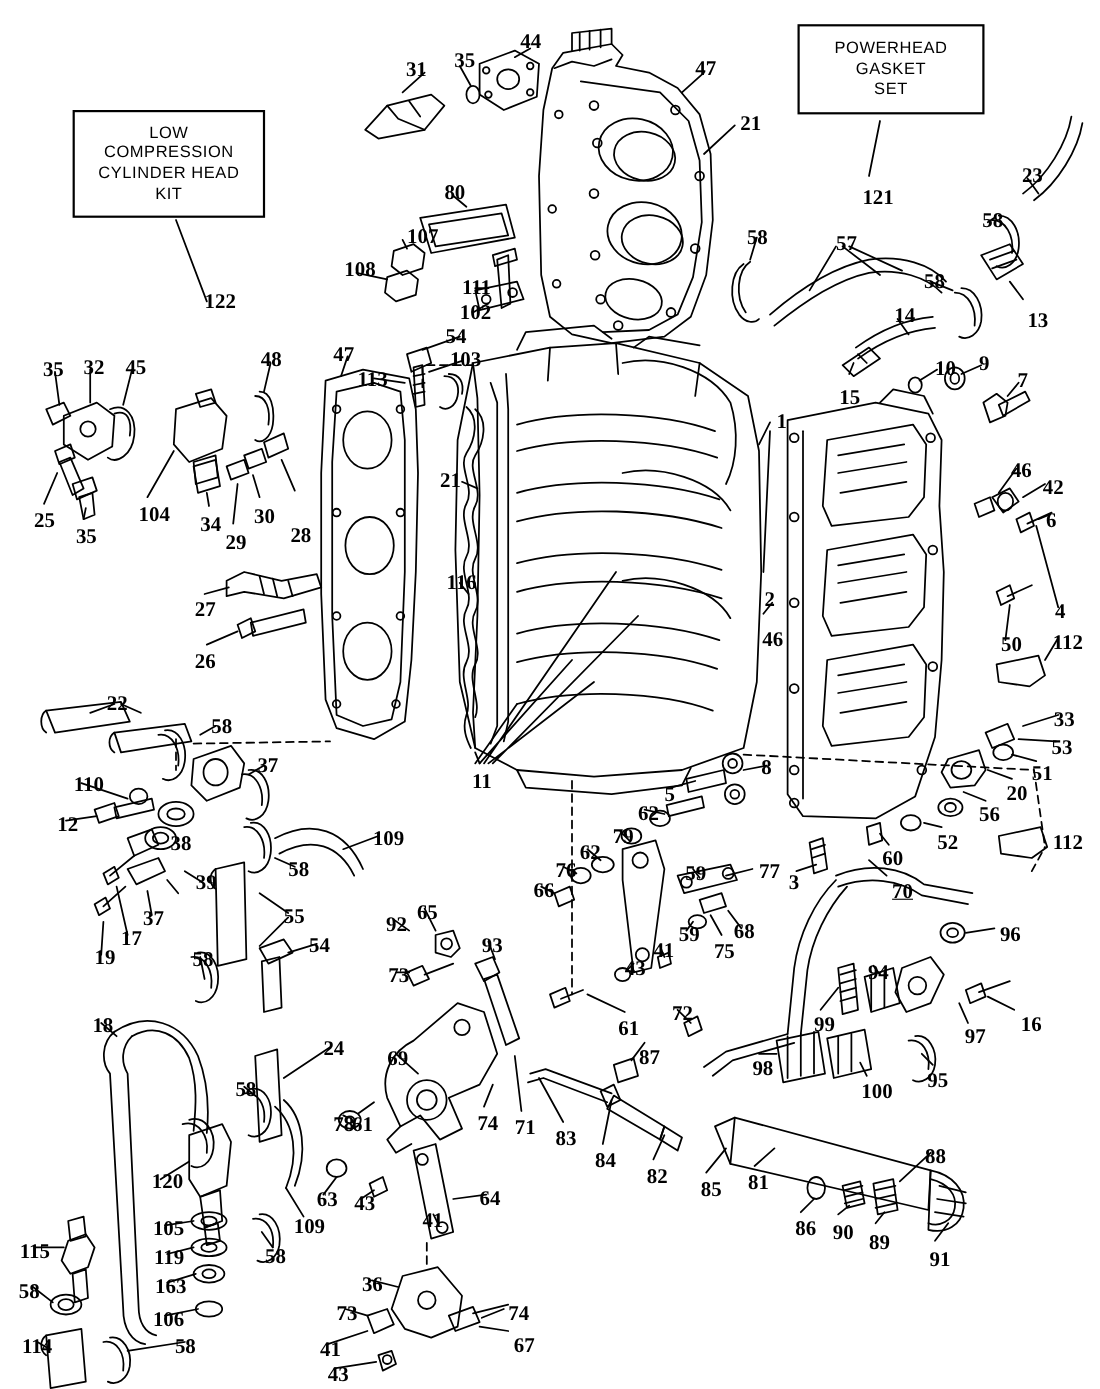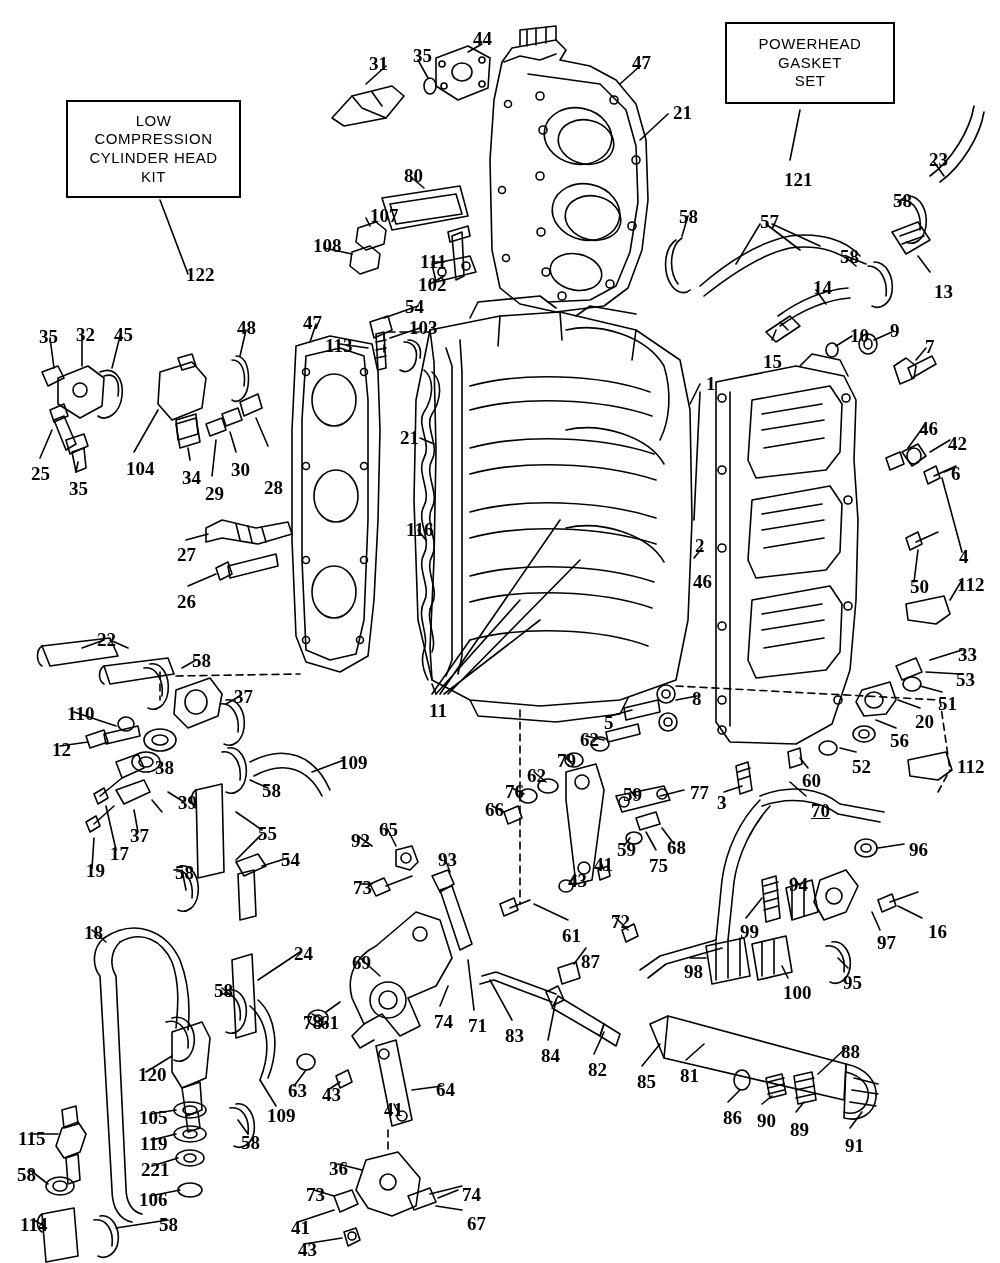--- a/index.html
+++ b/index.html
@@ -751,21 +751,21 @@
       <div class="callout" style="left: 845px; top: 1136px;">91</div>
       <div class="callout" style="left: 138px; top: 1065px;">120</div>
       <div class="callout" style="left: 288px; top: 1081px;">63</div>
       <div class="callout" style="left: 322px; top: 1085px;">43</div>
       <div class="callout" style="left: 436px; top: 1080px;">64</div>
       <div class="callout" style="left: 267px; top: 1106px;">109</div>
       <div class="callout" style="left: 384px; top: 1100px;">41</div>
       <div class="callout" style="left: 139px; top: 1108px;">105</div>
       <div class="callout" style="left: 140px; top: 1134px;">119</div>
       <div class="callout" style="left: 241px; top: 1133px;">58</div>
-      <div class="callout" style="left: 141px; top: 1160px;">221</div>
+      <div class="callout" style="left: 141px; top: 1160px;">163</div>
       <div class="callout" style="left: 18px; top: 1129px;">115</div>
       <div class="callout" style="left: 17px; top: 1165px;">58</div>
       <div class="callout" style="left: 139px; top: 1190px;">106</div>
       <div class="callout" style="left: 329px; top: 1159px;">36</div>
       <div class="callout" style="left: 306px; top: 1185px;">73</div>
       <div class="callout" style="left: 462px; top: 1185px;">74</div>
       <div class="callout" style="left: 467px; top: 1214px;">67</div>
       <div class="callout" style="left: 291px; top: 1218px;">41</div>
       <div class="callout" style="left: 20px; top: 1215px;">114</div>
       <div class="callout" style="left: 159px; top: 1215px;">58</div>

